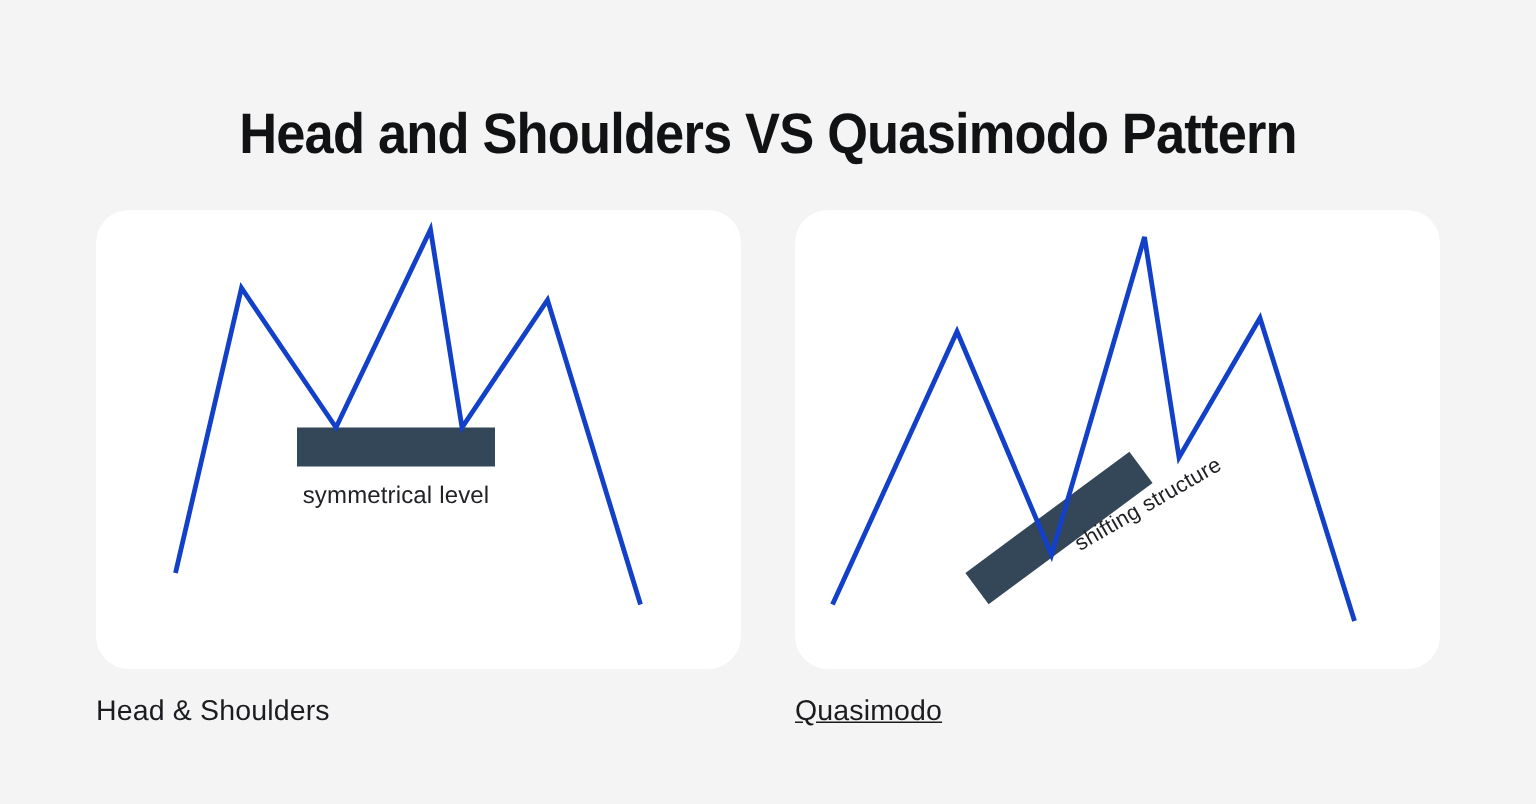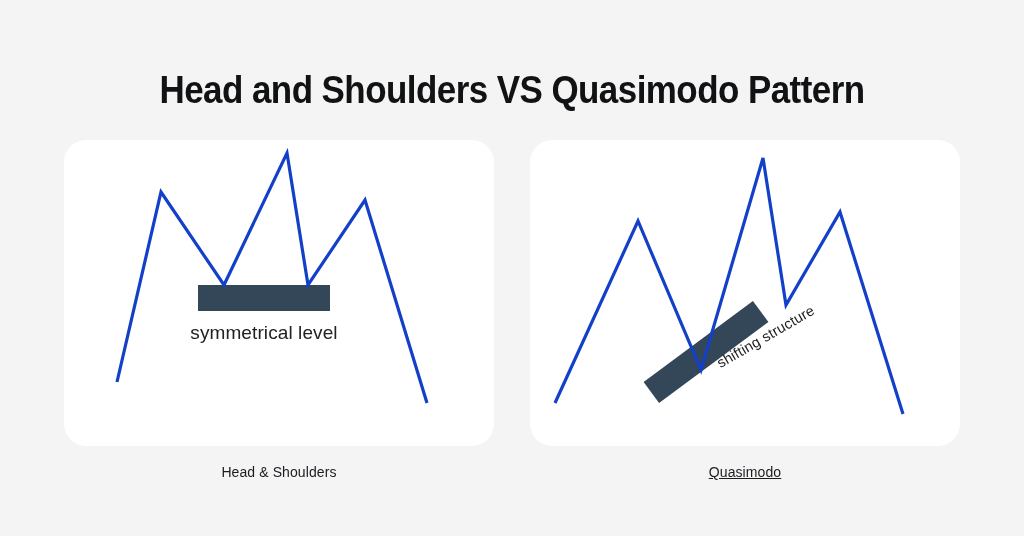--- a/index.html
+++ b/index.html
@@ -51,35 +51,35 @@
     width: 100%;
     height: 100%;
     display: block;
     overflow: visible;
   }
 
   .caption {
     position: absolute;
     top: 464px;
     width: 430px;
-    text-align: center;
-    font-size: 14px;
+    text-align: left;
+    font-size: 19px;
     color: #1b1c1f;
     letter-spacing: 0.1px;
   }
   .caption--left  { left: 64px; }
   .caption--right { left: 530px; text-decoration: underline; }
 
   .level-label {
     position: absolute;
     left: 178px;
     top: 322px;
     width: 172px;
     text-align: center;
-    font-size: 19px;
+    font-size: 16px;
     color: #212225;
     letter-spacing: 0.1px;
   }
 
   .shift-label {
     position: absolute;
     left: 718px;
     top: 356px;
     font-size: 14.5px;
     color: #212225;

